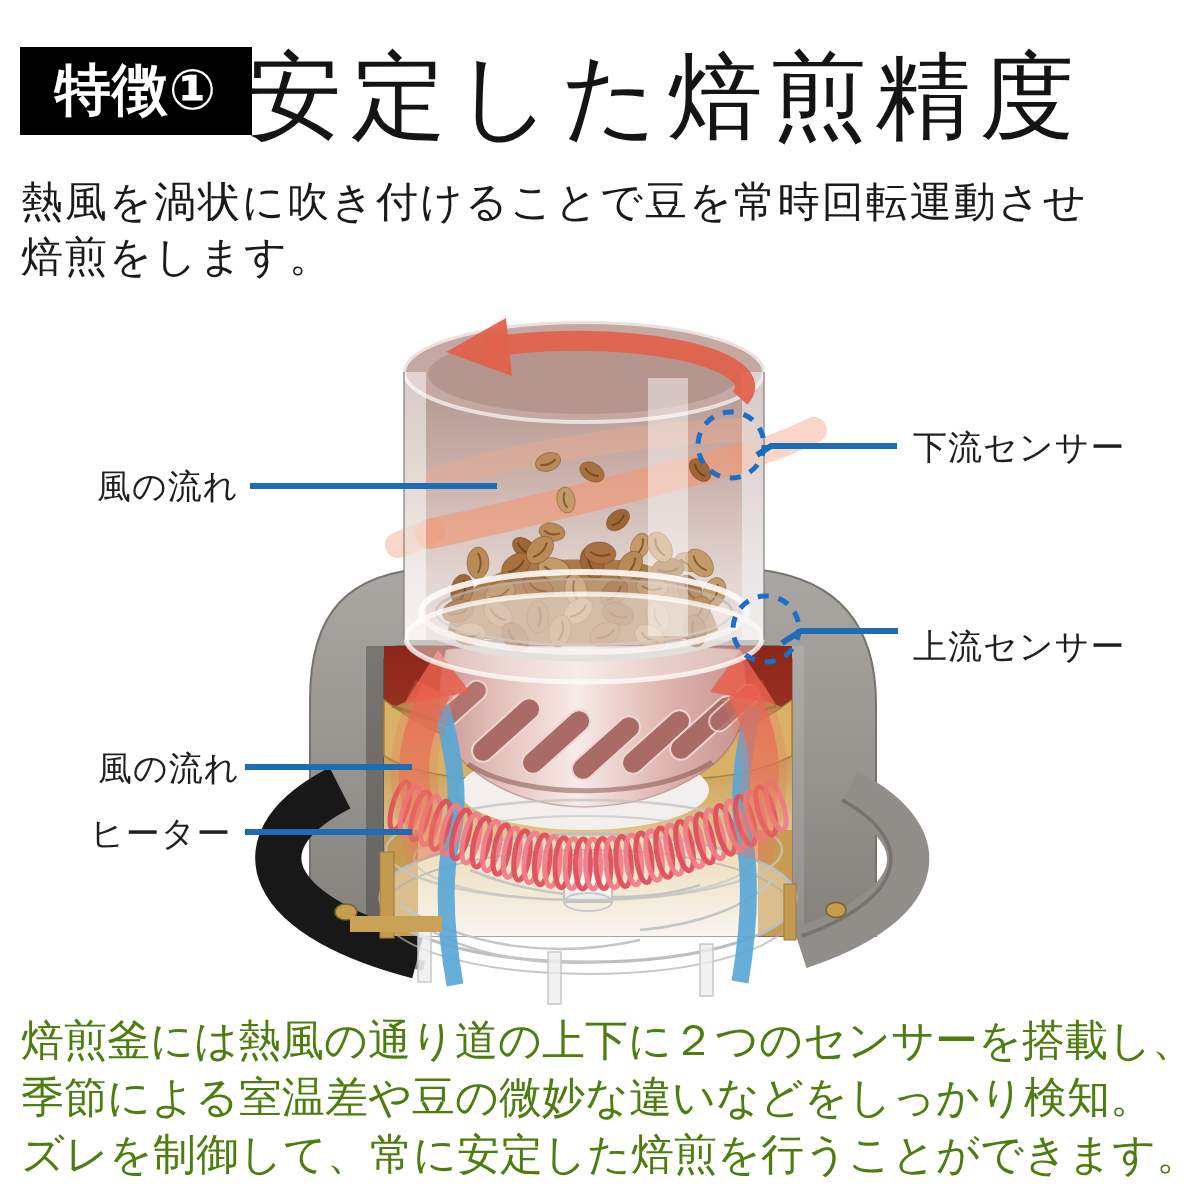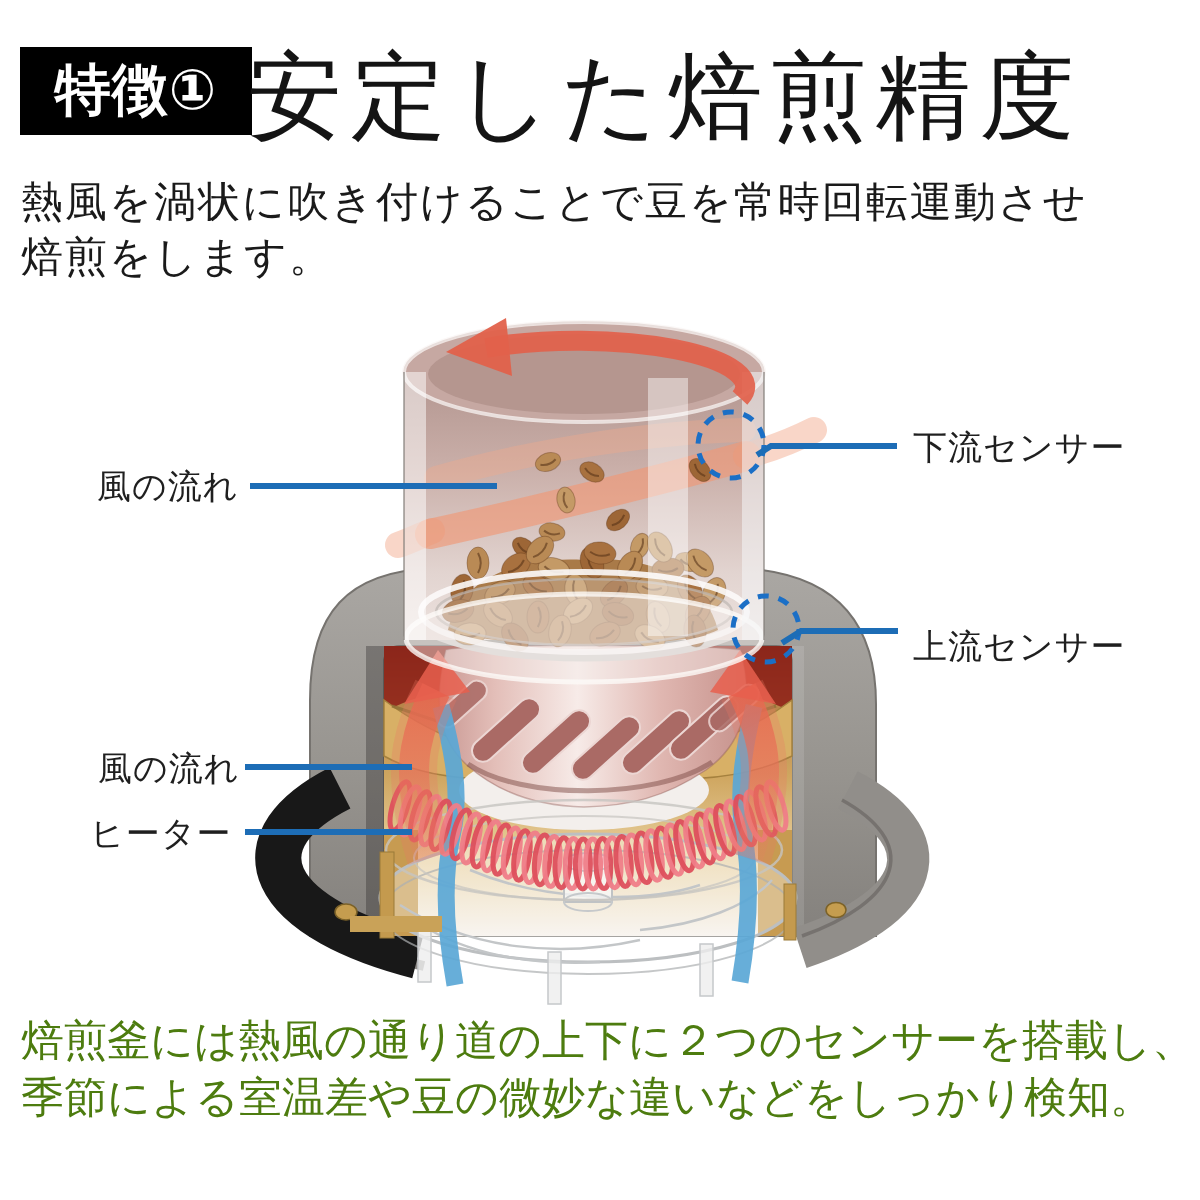--- a/index.html
+++ b/index.html
@@ -425,13 +425,14 @@
 
 <div class="abs dlabel lbl-airflow-top">風の流れ</div>
 <div class="abs dlabel lbl-downstream">下流センサー</div>
 <div class="abs dlabel lbl-upstream">上流センサー</div>
 <div class="abs dlabel lbl-airflow-bottom">風の流れ</div>
 <div class="abs dlabel lbl-heater">ヒーター</div>
 
 <div class="abs footer">
   <div>焙煎釜には熱風の通り道の上下に２つのセンサーを搭載し、</div>
   <div>季節による室温差や豆の微妙な違いなどをしっかり検知。</div>
+  <div>ズレを制御して、常に安定した焙煎を行うことができます。</div>
 </div>
 
 </body></html>

